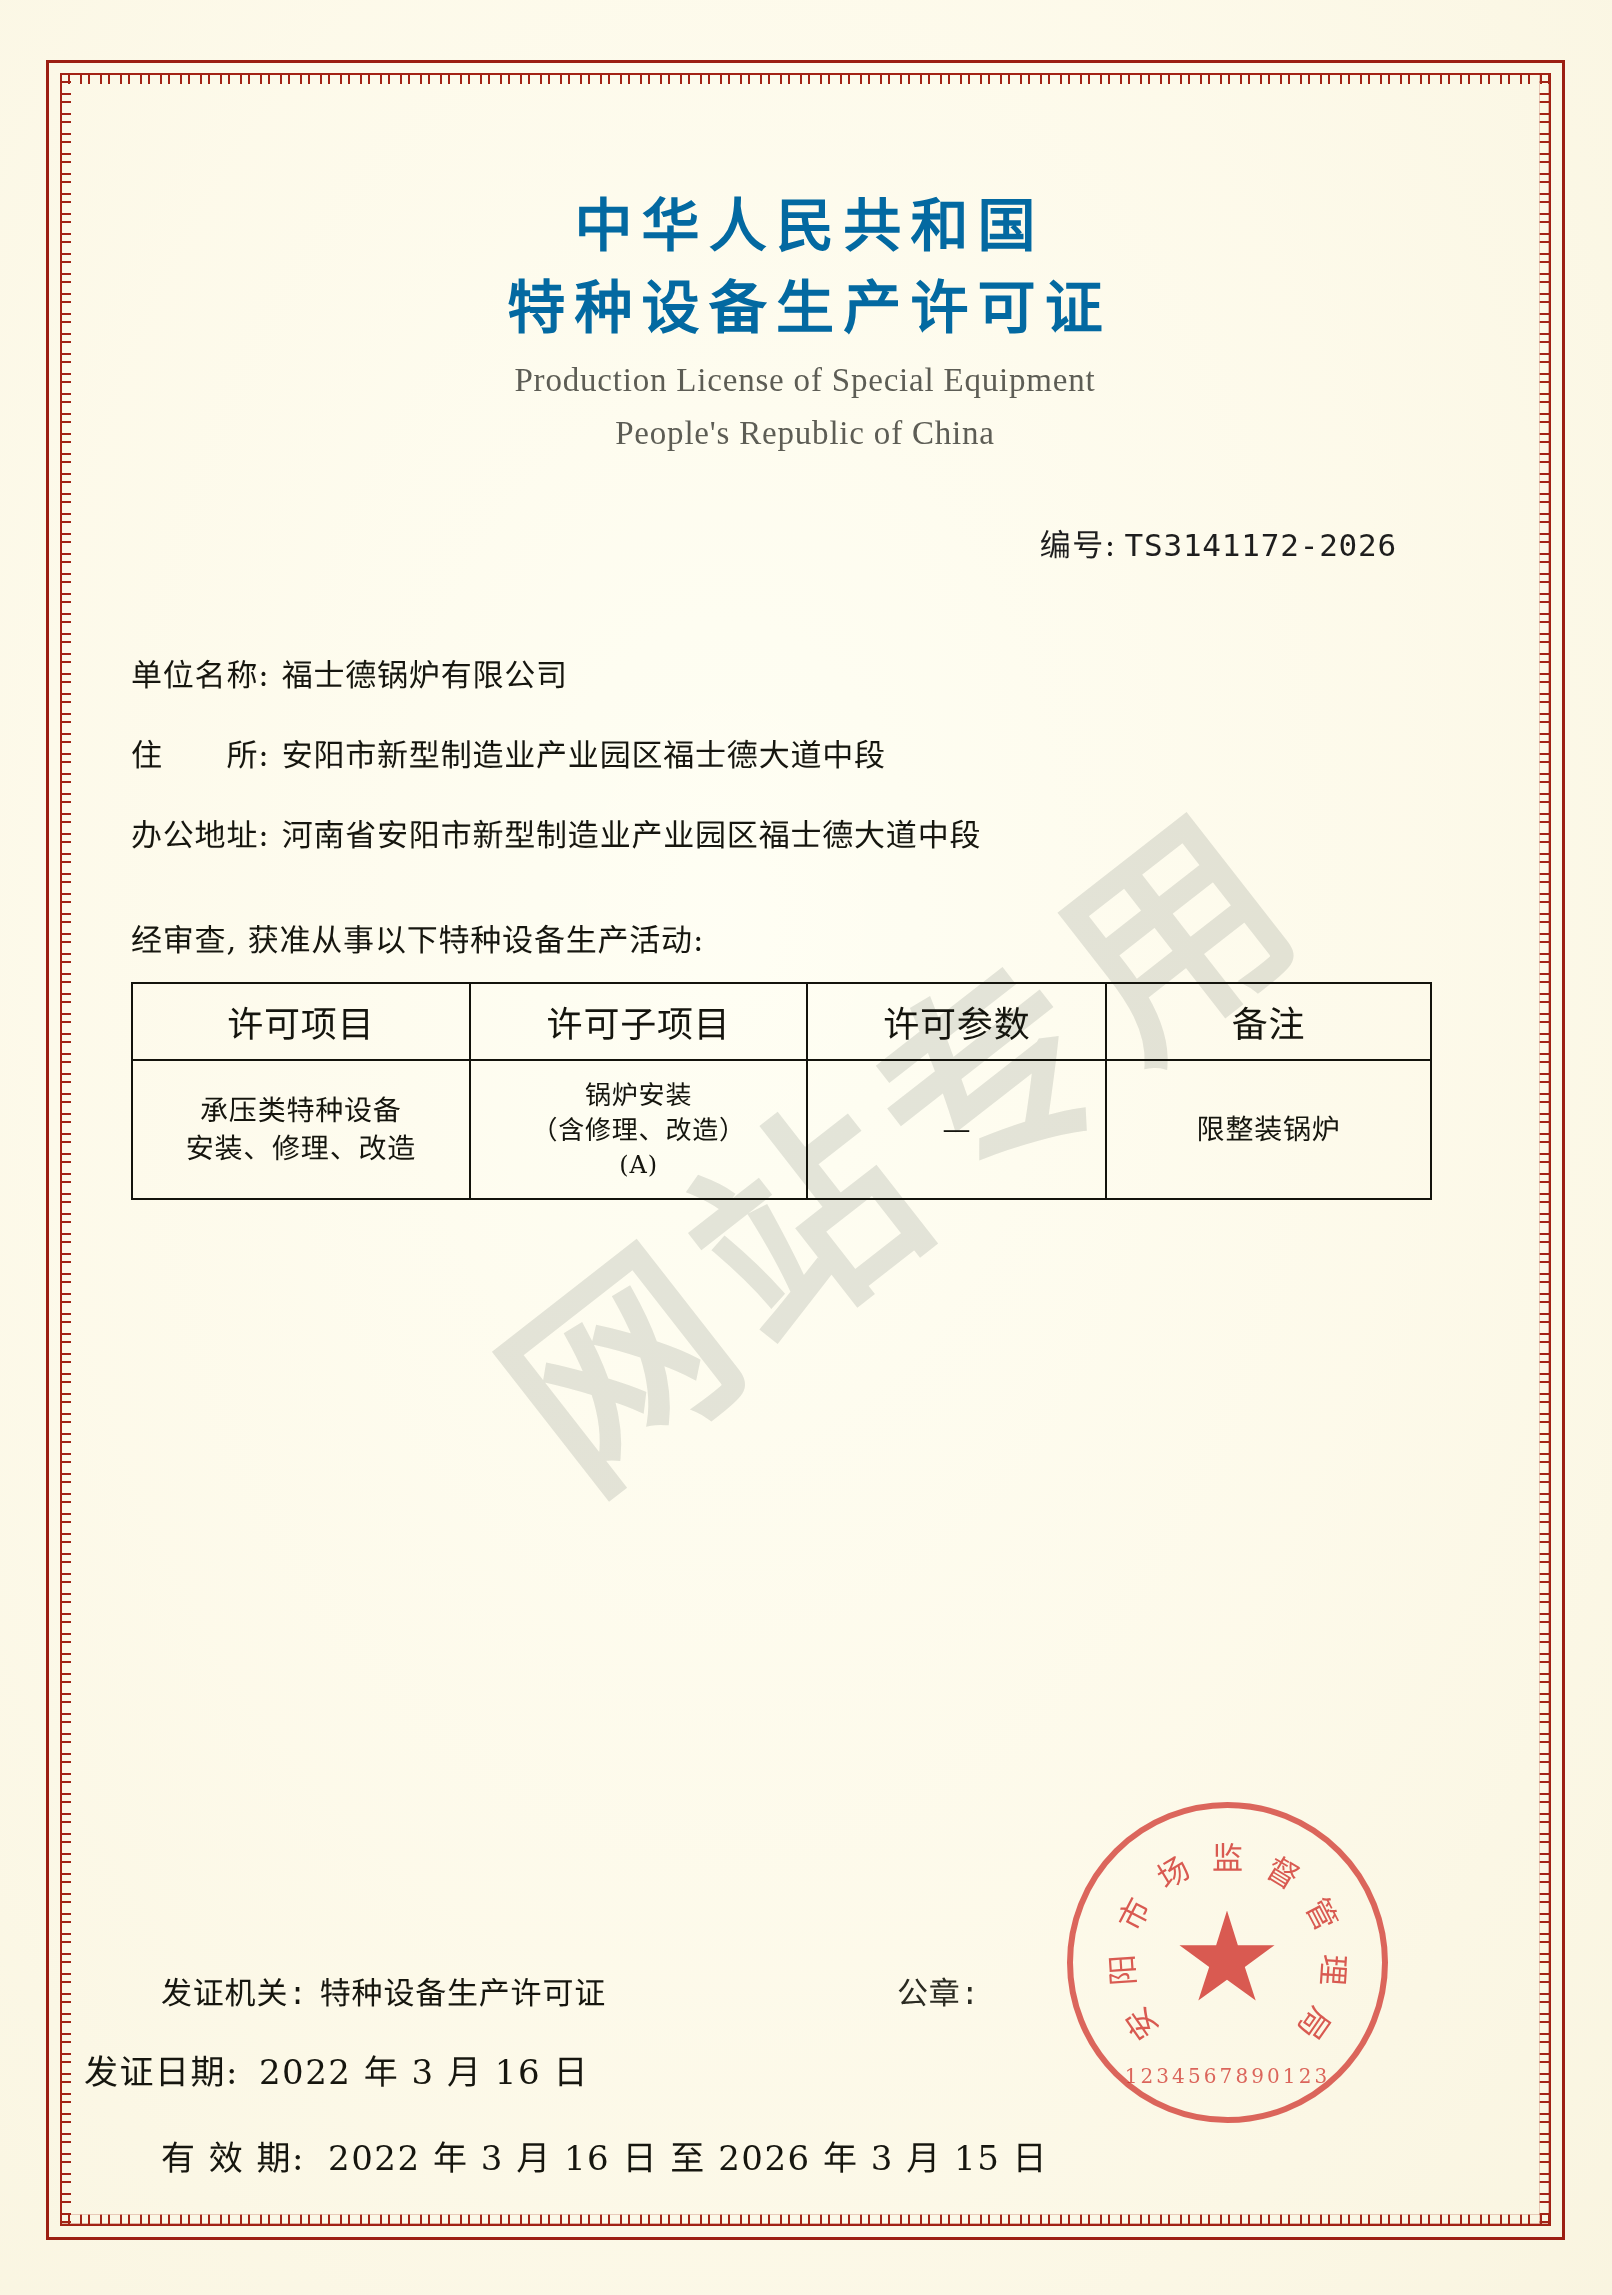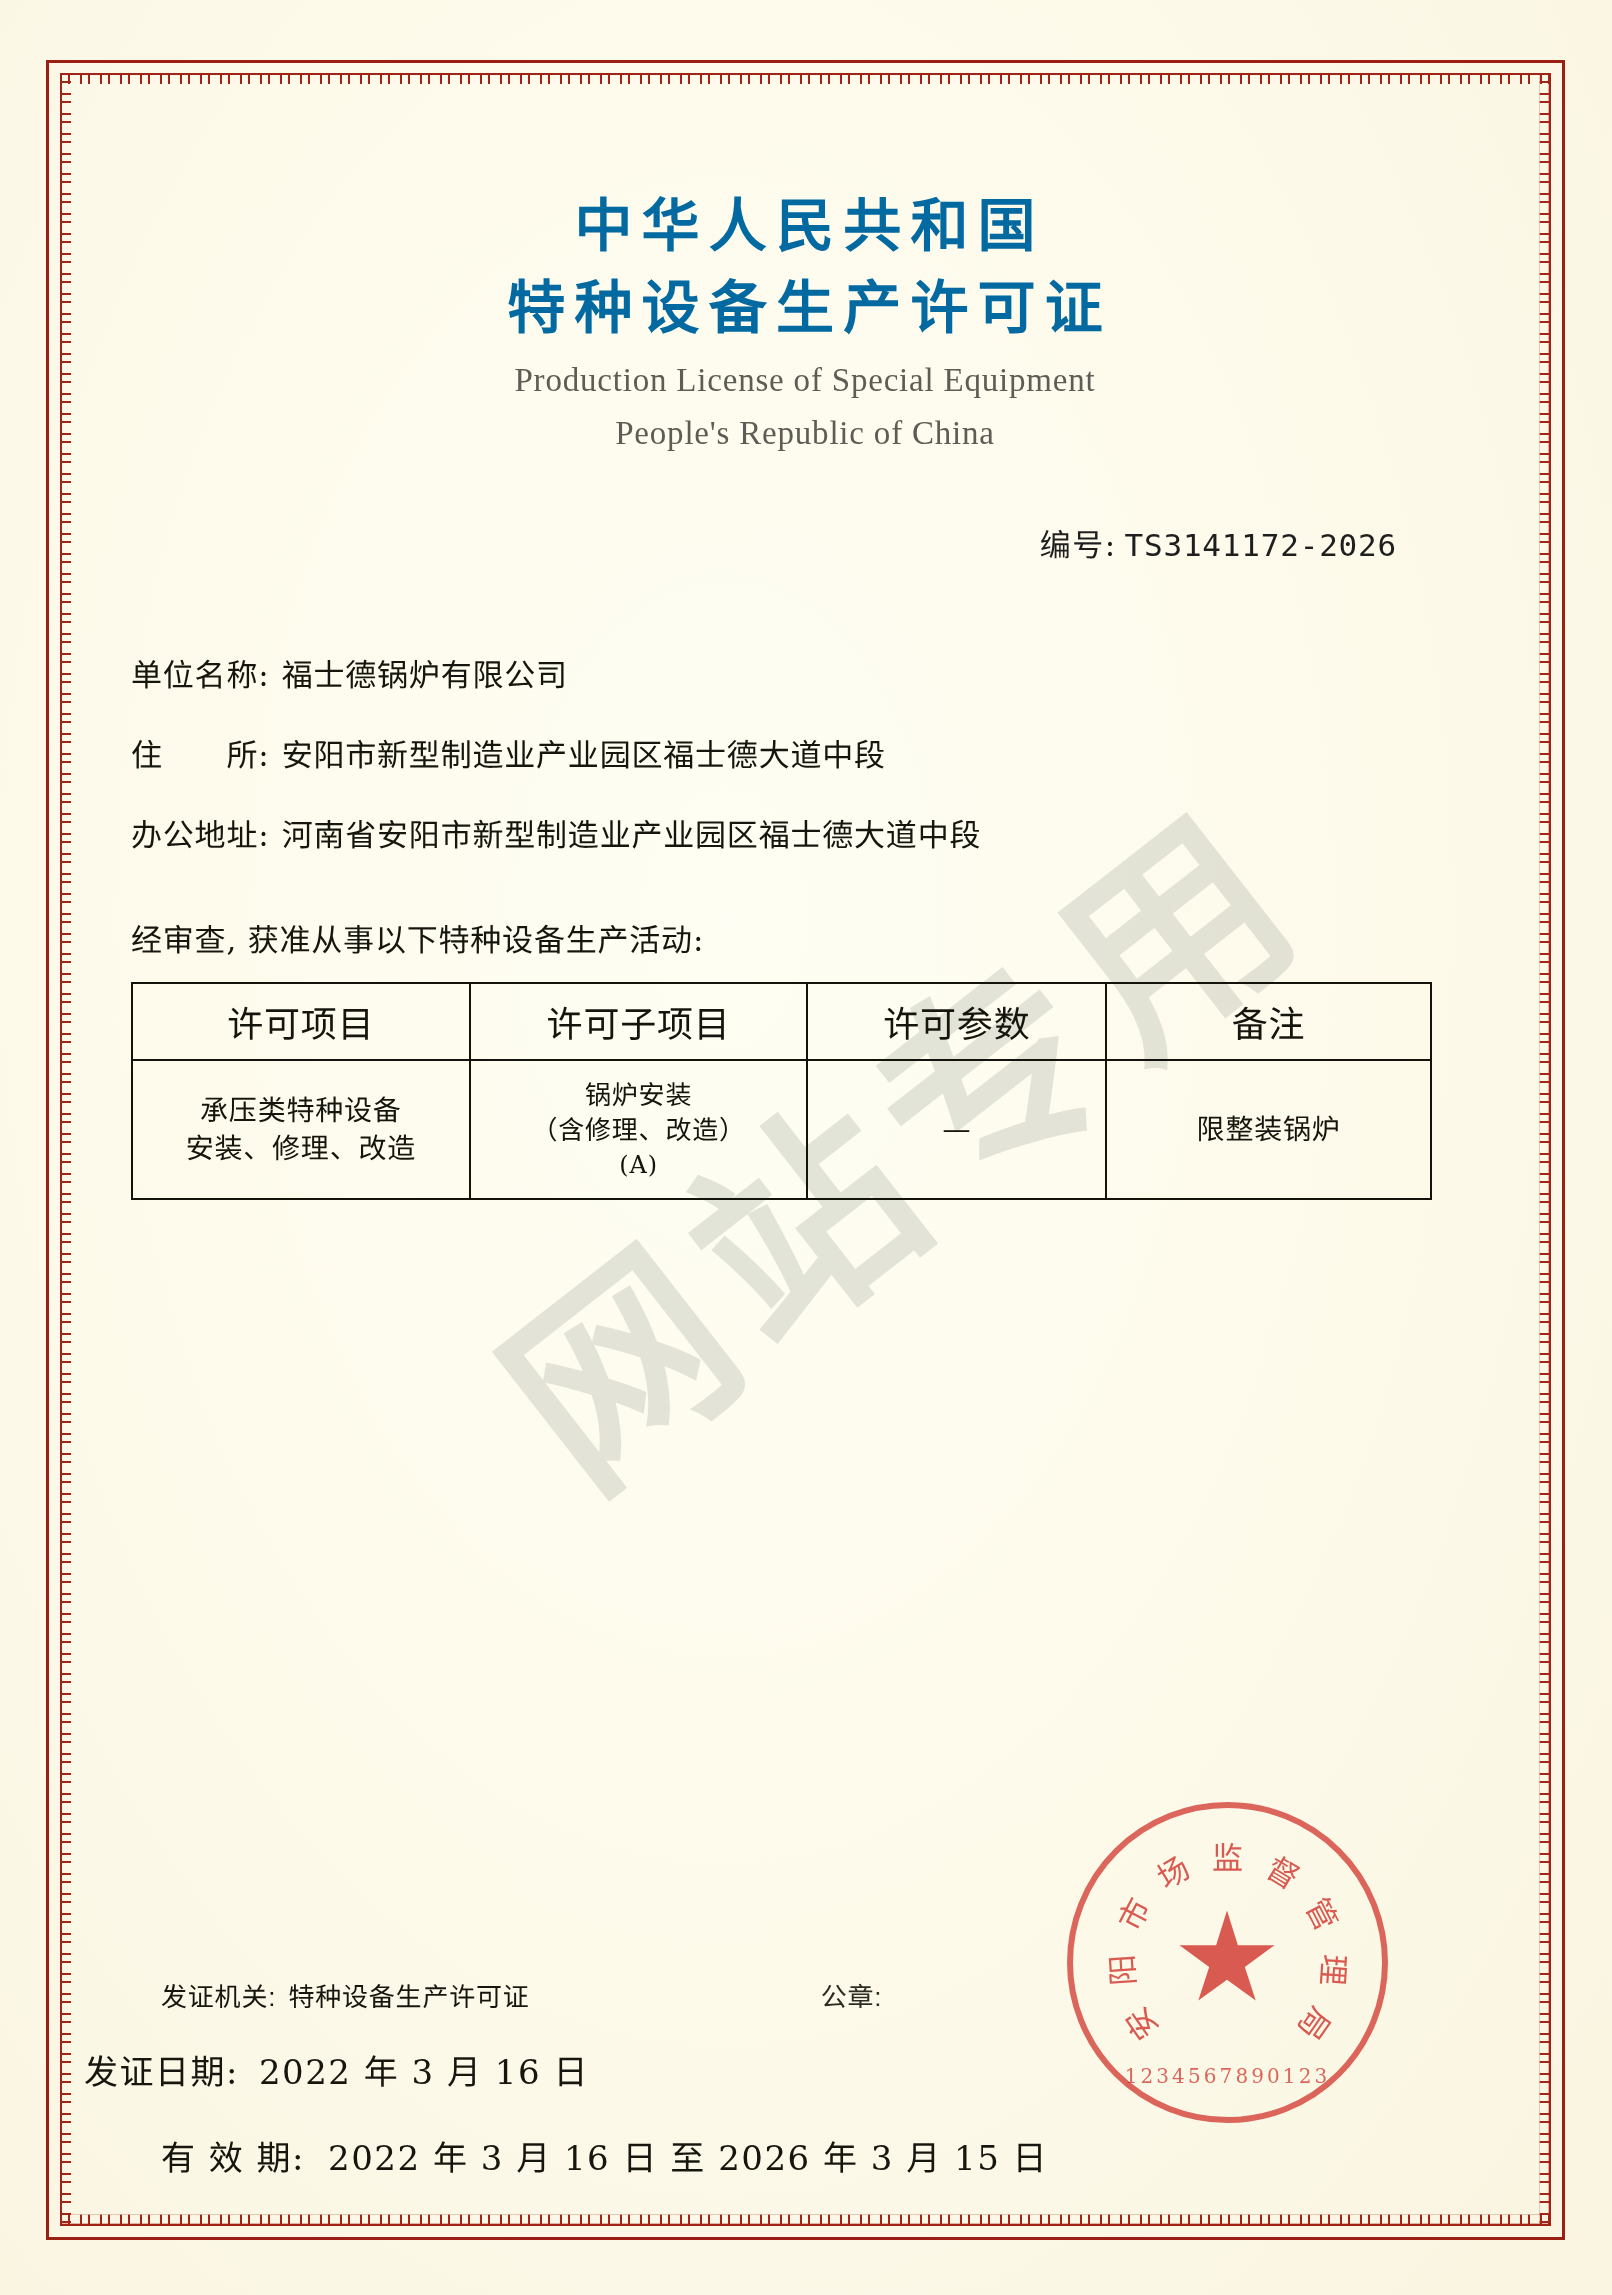--- a/index.html
+++ b/index.html
@@ -219,23 +219,23 @@
 
   
   .footer {
     position: absolute;
     left: 0;
     right: 0;
     bottom: 23px;
   }
   .issuer-row {
     padding-left: 77px;
-    font-size: 26px;
+    font-size: 31px;
     color: #16160f;
-    font-family: Liberation Sans, sans-serif;
+    font-family: Liberation Mono, monospace;
     letter-spacing: 0.8px;
     display: flex;
     align-items: center;
   }
   .seal-label {
     margin-left: 291px;
     color: #2b2b22;
     letter-spacing: 0.8px;
   }
   .issue-date-row {

